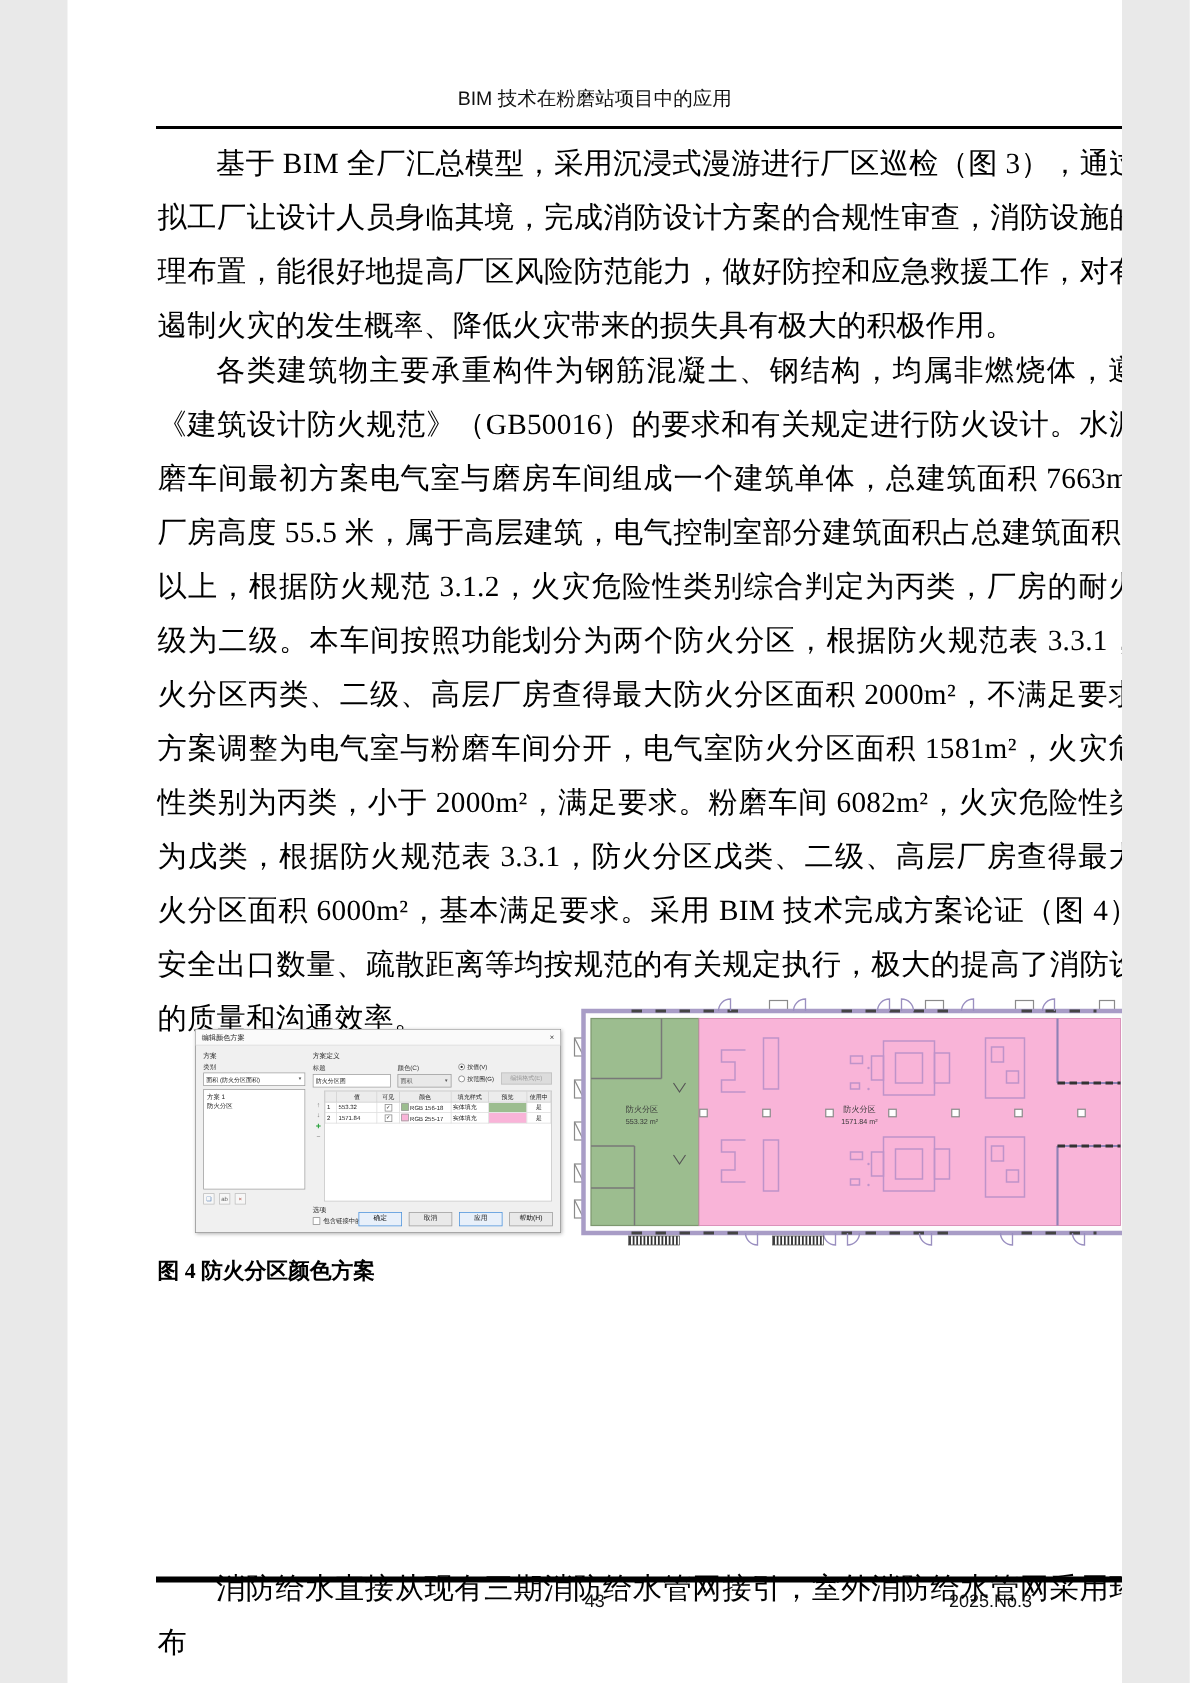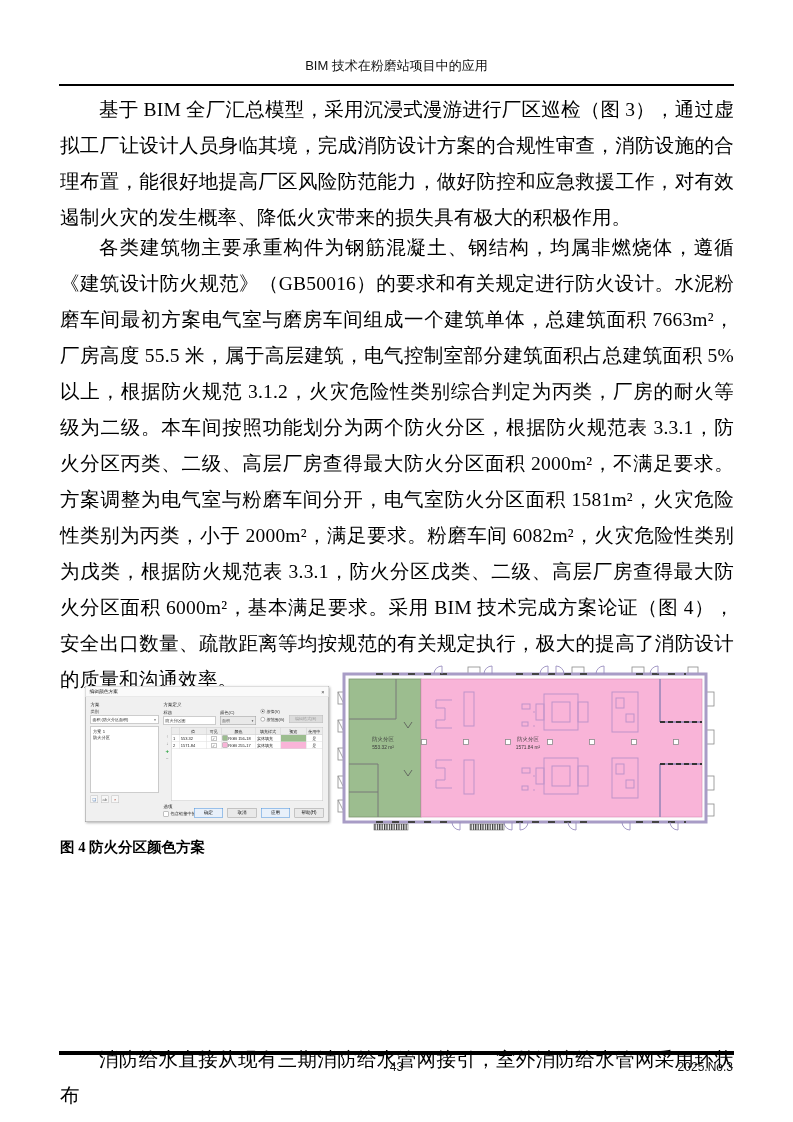--- a/index.html
+++ b/index.html
@@ -1,16 +1,16 @@
 <!DOCTYPE html>
 <html><head>
 <meta charset="utf-8">
 <style>
   html,body{margin:0;padding:0;background:#e9e9e9;}
-  .page{position:relative;width:793px;height:1122px;background:#ffffff;margin:0 auto;
+  .page{position:relative;width:703px;height:1122px;background:#ffffff;margin:0 auto;
         font-family:"Liberation Serif","DejaVu Serif",serif;color:#000;overflow:hidden;}
 
   
   .header-title{position:absolute;top:57px;left:0;width:100%;text-align:center;
                 font-family:"Liberation Sans",sans-serif;font-size:13px;color:#111;}
   .header-rule{position:absolute;top:84px;left:59px;width:675px;border-top:2px solid #000;}
 
   
   .content{position:absolute;left:60px;top:90px;width:674px;height:990px;}
   .content p{position:absolute;left:0;width:674px;margin:0;font-size:19.5px;line-height:36px;

